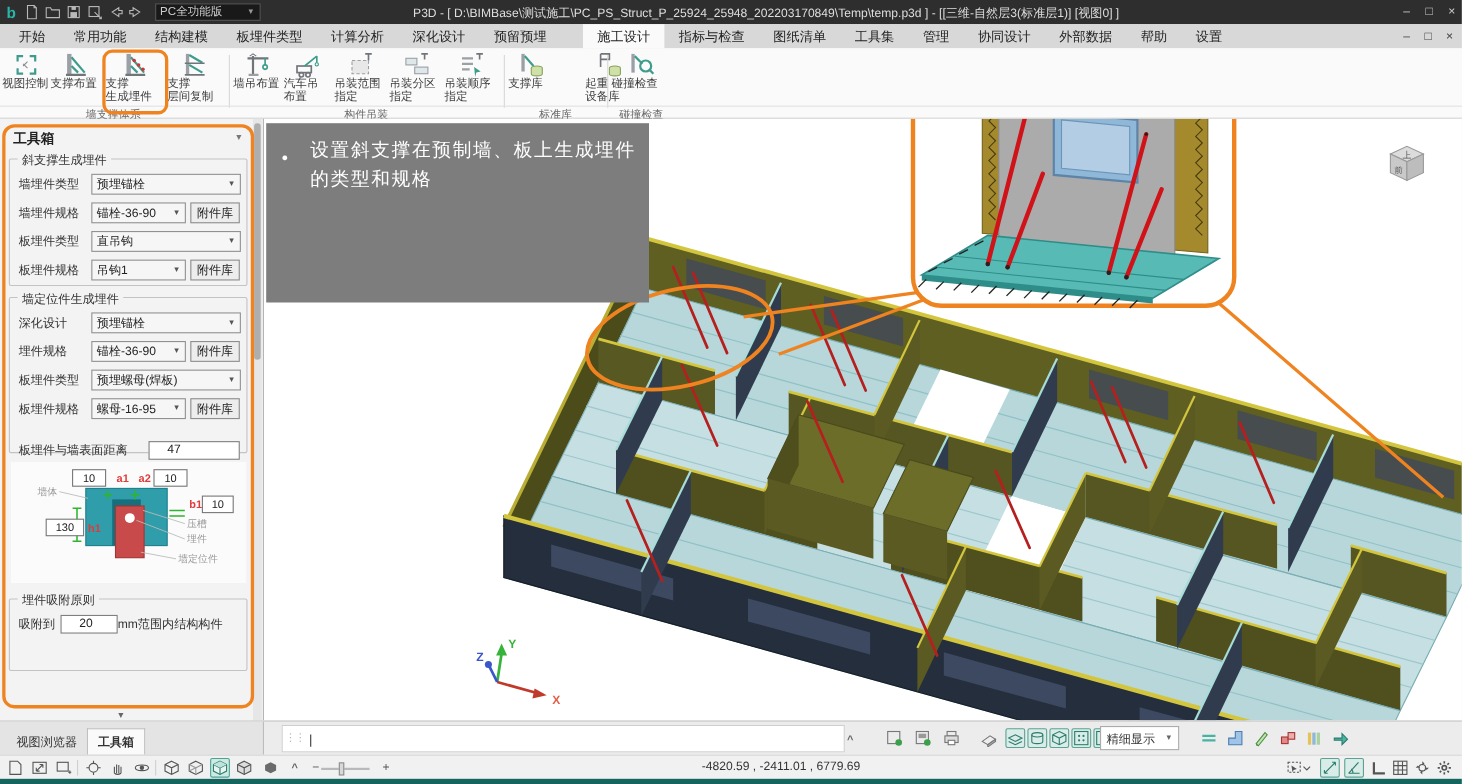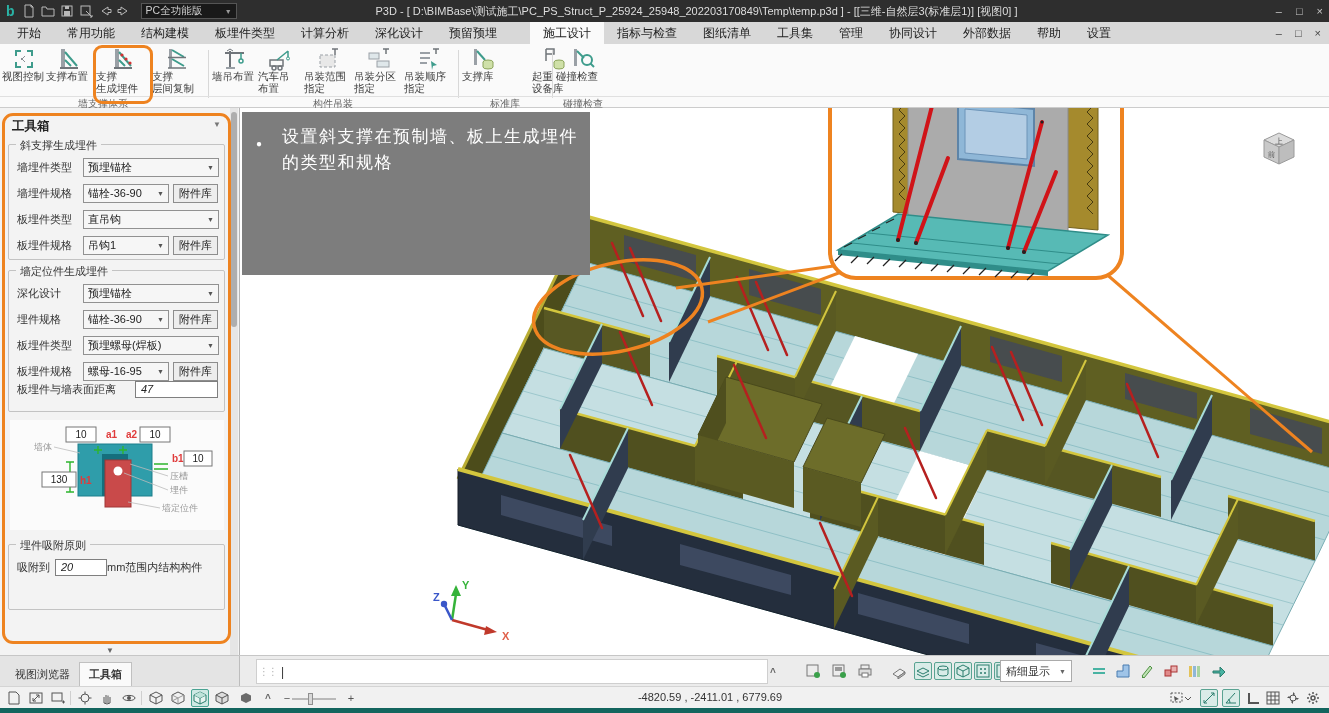--- a/index.html
+++ b/index.html
@@ -41,21 +41,21 @@
   .ptitle-arr { position:absolute; right:18px; top:12px; font-size:8px; color:#777; }
   .fieldset { position:absolute; left:8px; width:217px; border:1px solid #c3c3c3; border-radius:2px; }
   .legend { position:absolute; left:7px; top:-7px; background:#f3f3f3; padding:0 4px; font-size:11px; color:#333; }
   .frow { position:absolute; left:8px; right:6px; height:20px; display:flex; align-items:center; }
   .flab { font-size:11px; color:#333; width:66px; flex:none; white-space:nowrap; }
   .dd { height:19px; border:1px solid #919191; background:#f6f6f6; font-size:11px; color:#222; display:flex; align-items:center; padding:0 4px; flex:none; }
   .dd .dda { margin-left:auto; font-size:7px; color:#555; padding-left:3px; }
   .dd-l { width:136px; }
   .dd-s { width:86px; }
   .libbtn { margin-left:4px; height:19px; border:1px solid #8d8d8d; background:#ededed; font-size:11px; color:#222; padding:0 5px; white-space:nowrap; font-family:inherit; }
-  .tin { height:17px; border:1px solid #7f7f7f; background:#fff; font-size:11px; color:#222; display:flex; align-items:center; padding:0 5px;font-style:italic; }
+  .tin { height:17px; border:1px solid #7f7f7f; background:#fff; font-size:11px; color:#222; display:flex; align-items:center; padding:0 16px; }
   .help-badge { width:16px; height:16px; border-radius:50%; background:#1a1a1a; color:#fff; font-size:11px; font-weight:bold; display:inline-flex; align-items:center; justify-content:center; margin-left:8px; }
   .pcollapse { position:absolute; left:106px; top:538px; font-size:8px; color:#666; }
 
   
   .viewport { position:absolute; left:240px; top:108px; width:1089px; height:547px; background:#ffffff; overflow:hidden; }
   .viewport svg.scene { position:absolute; left:0; top:0; }
   .callout { position:absolute; left:2px; top:4px; width:348px; height:163px; background:#7d7d7d; padding:12px 10px 10px 0; z-index:4; }
   .callout li { list-style:none; position:relative; margin-left:40px; width:300px; color:#fff; font-size:17px; letter-spacing:1.5px; line-height:26px; }
   .callout li::before { content:"●"; position:absolute; left:-26px; top:7px; font-size:10px; }
 
@@ -358,21 +358,21 @@
           </span>
       </div>
       <div class="frow" style="top:90px">
         <span class="flab">板埋件规格</span>
         <span class="dd dd-s">
             <span>螺母-16-95</span>
             <span class="dda">▼</span>
           </span>
         <button class="libbtn">附件库</button>
       </div>
-      <div class="frow" style="top:108px">
+      <div class="frow" style="top:128px">
         <span class="flab" style="width:118px">板埋件与墙表面距离</span>
         <span class="tin" style="width:86px">47</span>
       </div>
     </div>
 
     <svg style="position:absolute;left:10px;top:312px" width="214" height="110">
       <rect x="0" y="0" width="214" height="110" fill="#fbfbfb"></rect>
       <rect x="56" y="7" width="30" height="15" fill="#fff" stroke="#777"></rect>
       <text x="71" y="18" font-size="10" text-anchor="middle" fill="#222">10</text>
       <text x="96" y="18" font-size="10" font-weight="bold" fill="#e03b3b">a1</text>

